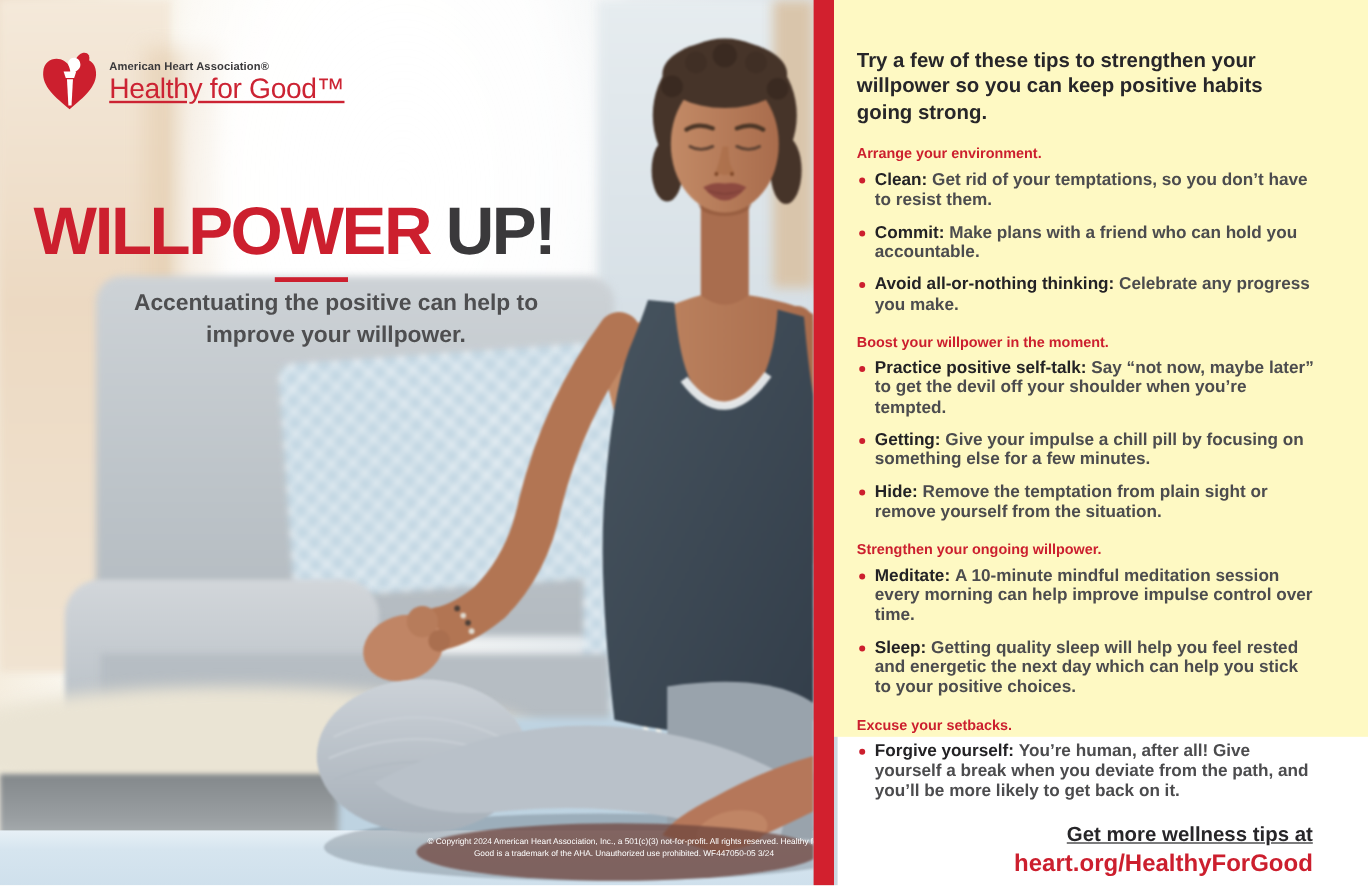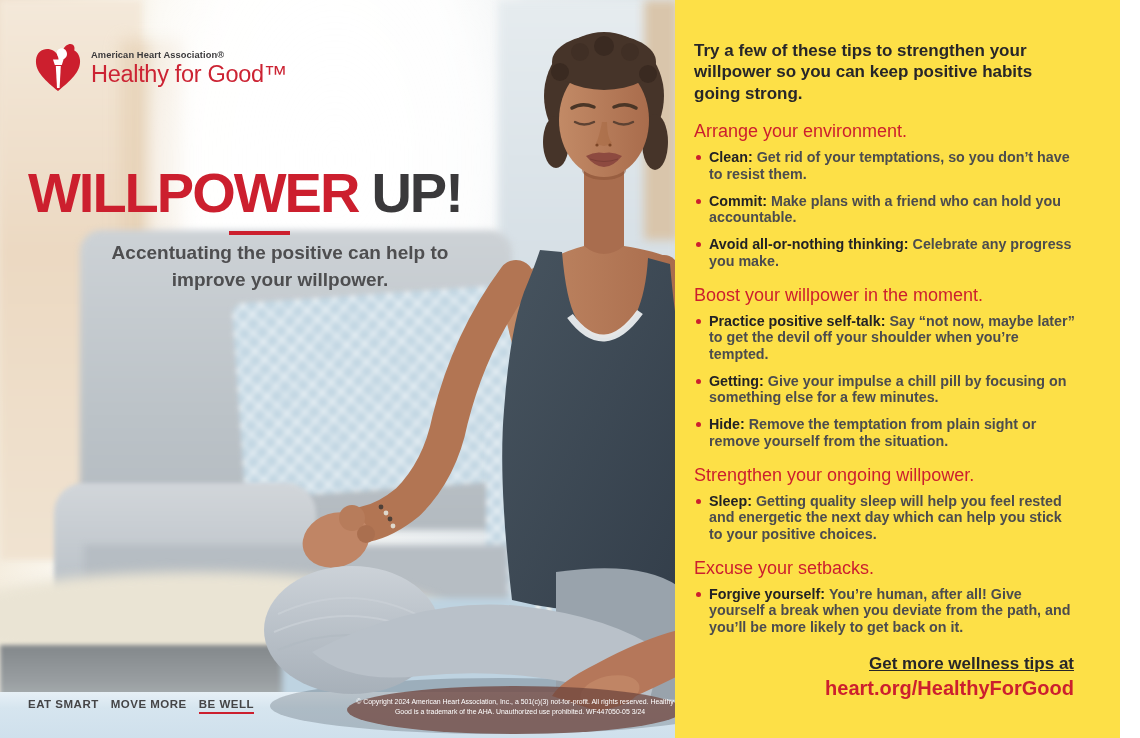--- a/index.html
+++ b/index.html
@@ -48,42 +48,42 @@
   .mat-behind { left:282px; top:598px; width:396px; height:100px; background:#bed3e1; filter:blur(3px); }
   .yoga-mat { left:0; top:692px; width:678px; height:46px;
     background:linear-gradient(180deg,#e7f0f6 0%,#d6e5ef 35%,#cfe0ec 100%); }
   .woman-svg { position:absolute; left:0; top:0; width:678px; height:738px; filter:blur(.7px); }
 
   
   .logo { position:absolute; left:34px; top:42px; display:flex; align-items:flex-start; }
   .logo svg { width:48px; height:56px; }
   .logo-text { margin-left:9px; padding-top:8px; }
   .logo-org { font-size:9.3px; font-weight:700; color:#3a393b; letter-spacing:.1px; }
-  .logo-name { font-size:23.5px; color:#cc2333; font-weight:400; letter-spacing:-.3px; margin-top:1px; }
+  .logo-name { font-size:23.5px; color:#cc2333; font-weight:400; letter-spacing:-.3px; margin-top:1px;text-decoration:underline; }
   .headline { position:absolute; left:28px; top:160px; font-size:56px; font-weight:700;
     letter-spacing:-2px; white-space:nowrap; }
   .t-red { color:#cc1f2e; }
   .t-dark { color:#3a393b; margin-left:13px; }
   .dash { position:absolute; left:229px; top:231px; width:61px; height:4px; background:#cc1f2e; }
   .subtitle { position:absolute; left:84px; top:240px; width:392px; text-align:center;
     font-size:19px; line-height:1.4; font-weight:700; color:#4e4e50; }
   .tags { position:absolute; left:28px; top:698px; display:flex; gap:12px;
     font-size:11.5px; font-weight:700; letter-spacing:.5px; color:#454547; }
   .tag-u { border-bottom:2.5px solid #cc1f2e; padding-bottom:2px; }
   .copy { position:absolute; left:352px; top:697px; width:336px; text-align:center;
     font-size:6.9px; line-height:1.4; color:#ffffff; }
 
   
   .bar { position:absolute; left:678px; top:0; width:17px; height:738px; background:#d2202e; }
 
   
-  .right { position:absolute; left:675px; top:0; width:445px; height:738px; background:#fde047;
+  .right { position:absolute; left:695px; top:0; width:445px; height:614px; background:#fef9c3;
     padding:40px 44px 0 19px; }
   .intro { font-size:17px; line-height:1.26; font-weight:700; color:#272629; margin:0 0 17px 0; }
-  .sec h2 { font-size:18px; font-weight:400; color:#cc1f2e; margin:15px 0 7px 0; }
+  .sec h2 { font-size:12px; font-weight:700; color:#cc1f2e; margin:15px 0 7px 0; }
   .blt { display:flex; margin-bottom:10px; }
   .dot { flex:none; width:5px; height:5px; border-radius:50%; background:#cc1f2e; margin:6px 8px 0 2px; }
   .blt p { font-size:14.3px; line-height:1.17; color:#4c4c4e;font-weight:bold; }
   .blt b { color:#232225; margin-right:4px; }
   .cta { margin-top:18px; text-align:right; padding-right:2px; }
   .cta-line { font-size:17px; font-weight:700; color:#272629;text-decoration:underline; }
   .cta-link { display:block; font-size:20px; font-weight:700; color:#cc1f2e; margin-top:3px;
     text-decoration:none; cursor:pointer; }
 </style>
 </head>
@@ -181,25 +181,20 @@
       <div class="logo-text">
         <div class="logo-org">American Heart Association®</div>
         <div class="logo-name">Healthy for Good™</div>
       </div>
     </div>
 
     <h1 class="headline"><span class="t-red">WILLPOWER</span><span class="t-dark">UP!</span></h1>
     <div class="dash"></div>
     <p class="subtitle">Accentuating the positive can help to improve your willpower.</p>
 
-    <div class="tags">
-      <span>EAT SMART</span>
-      <span>MOVE MORE</span>
-      <span class="tag-u">BE WELL</span>
-    </div>
 
     <p class="copy">© Copyright 2024 American Heart Association, Inc., a 501(c)(3) not-for-profit. All rights reserved. Healthy for Good is a trademark of the AHA. Unauthorized use prohibited.  WF447050-05  3/24</p>
   </div>
 
   <div class="bar"></div>
 
   <div class="right">
     <p class="intro">Try a few of these tips to strengthen your willpower so you can keep positive habits going strong.</p>
 
     <div class="sec">
@@ -229,20 +224,24 @@
         <p><b>Getting:</b><span>Give your impulse a chill pill by focusing on something else for a few minutes.</span></p>
       </div>
       <div class="blt">
         <span class="dot"></span>
         <p><b>Hide:</b><span>Remove the temptation from plain sight or remove yourself from the situation.</span></p>
       </div>
     </div>
 
     <div class="sec">
       <h2>Strengthen your ongoing willpower.</h2>
+      <div class="blt">
+        <span class="dot"></span>
+        <p><b>Meditate:</b><span>A 10-minute mindful meditation session every morning can help improve impulse control over time.</span></p>
+      </div>
       <div class="blt">
         <span class="dot"></span>
         <p><b>Sleep:</b><span>Getting quality sleep will help you feel rested and energetic the next day which can help you stick to your positive choices.</span></p>
       </div>
     </div>
 
     <div class="sec">
       <h2>Excuse your setbacks.</h2>
       <div class="blt">
         <span class="dot"></span>

